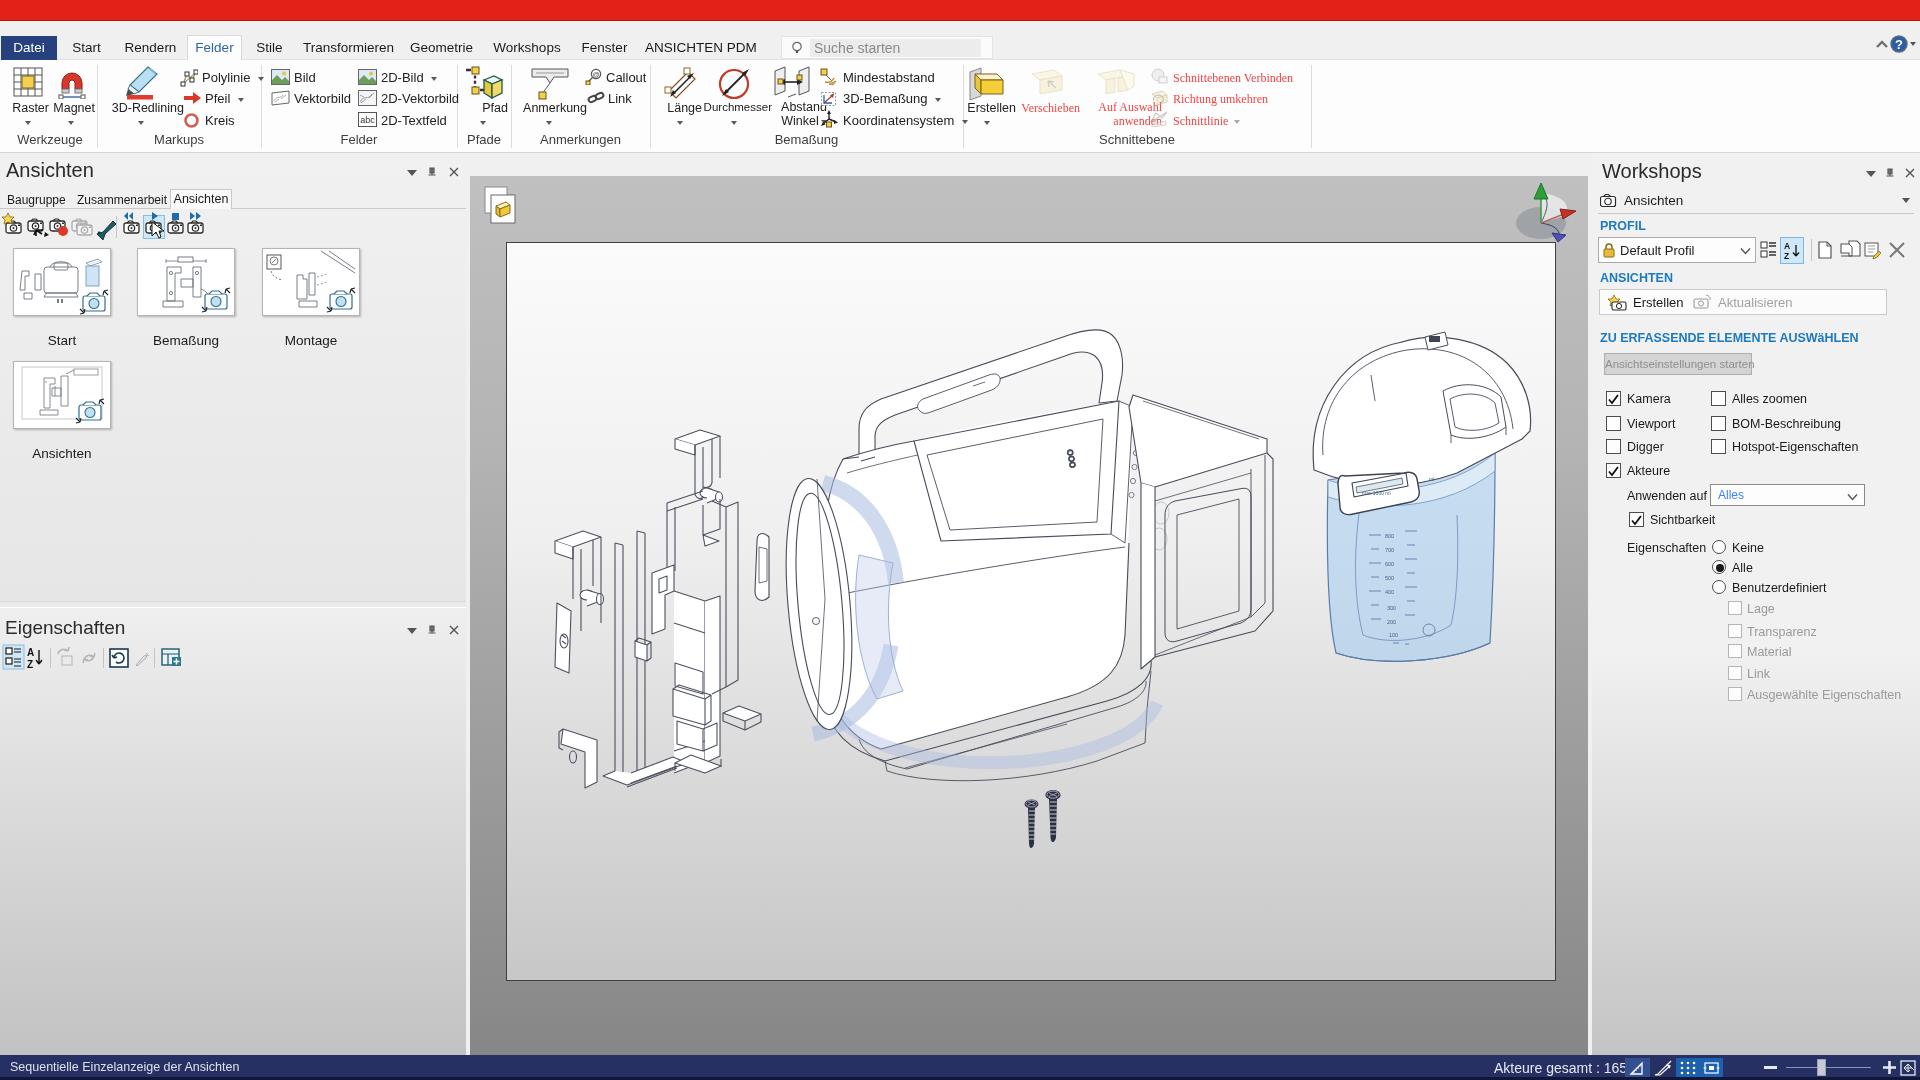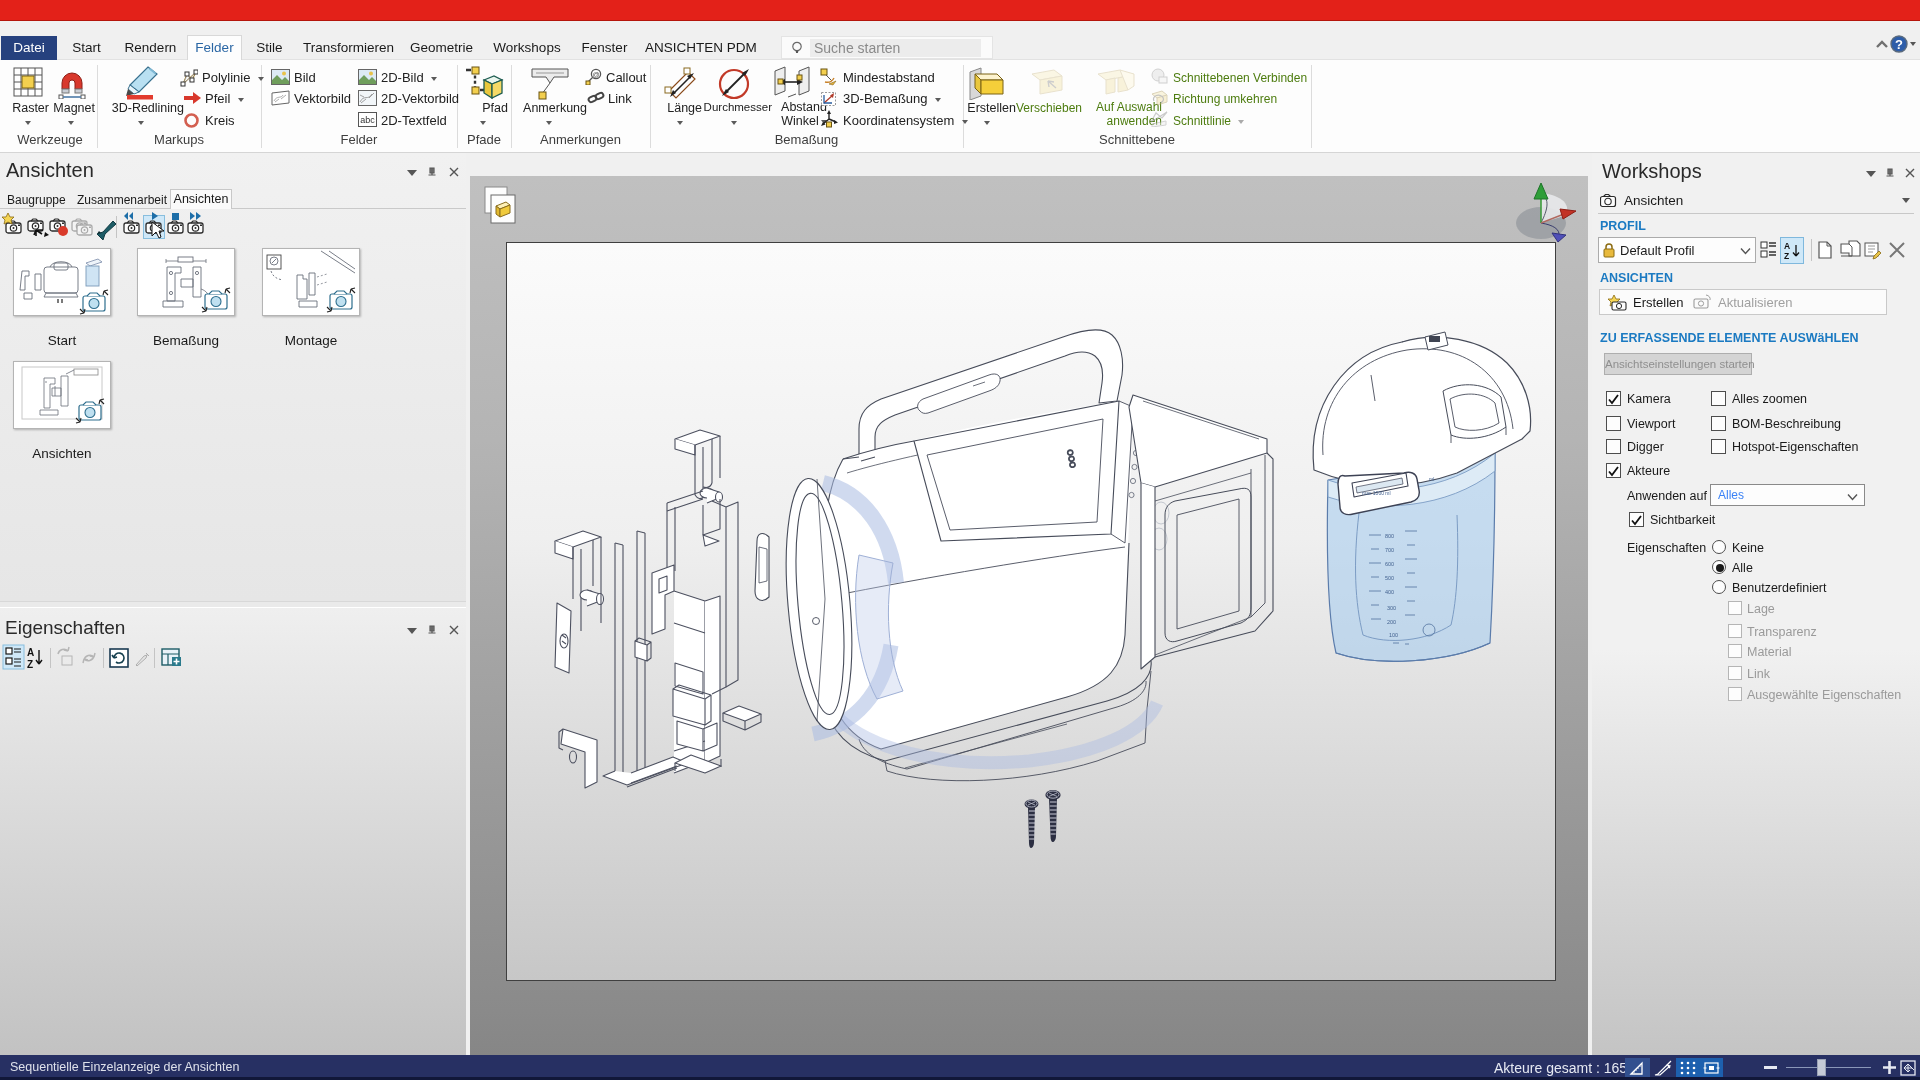--- a/index.html
+++ b/index.html
@@ -9,21 +9,21 @@
 .mtab{position:absolute;top:14px;height:24px;line-height:24px;font-size:13.5px;color:#1a1a1a;text-align:center;white-space:nowrap;}
 #dateibox{position:absolute;left:1px;top:14px;width:56px;height:24px;background:#26417e;color:#fff;font-size:13.5px;line-height:24px;text-align:center;}
 #autortab{position:absolute;left:187px;top:13px;width:55px;height:25px;background:#fdfdfd;border:1px solid #d8d8d8;border-bottom:none;color:#2a66a4;font-size:13.5px;line-height:24px;text-align:center;}
 #searchbox{position:absolute;left:781px;top:14px;width:212px;height:23px;background:#fbfbfb;border:1px solid #e4e4e4;}
 #searchinner{position:absolute;left:28px;top:2px;width:171px;height:18px;background:#ececec;color:#8a8a8a;font-size:14px;line-height:18px;padding-left:4px;}
 #ribbon{left:0;top:60px;width:1920px;height:93px;background:#fdfdfd;border-bottom:1px solid #d5d5d5;}
 .rsep{position:absolute;top:5px;height:83px;width:1px;background:#dcdcdc;}
 .rlabel{position:absolute;top:72px;height:16px;font-size:13px;color:#3e3e3e;text-align:center;}
 .rbig{position:absolute;top:41px;font-size:12.5px;color:#222;text-align:right;white-space:nowrap;}
 .rsmalltxt{position:absolute;font-size:13px;color:#222;height:18px;line-height:18px;white-space:nowrap;}
-.gray .rsmalltxt,.graytxt{color:#4d7c0f;}
+.gray .rsmalltxt,.graytxt{color:#ef4444;font-family:Liberation Serif, serif;}
 .darr{display:inline-block;width:0;height:0;border-left:3.5px solid transparent;border-right:3.5px solid transparent;border-top:4px solid #5a5a5a;vertical-align:middle;}
 .rbigarr{position:absolute;width:0;height:0;border-left:3.5px solid transparent;border-right:3.5px solid transparent;border-top:4px solid #5a5a5a;}
 #workspace{left:0;top:153px;width:1920px;height:902px;background:#f0f0f0;}
 
 #lpanel{position:absolute;left:0;top:0;width:466px;height:448px;background:linear-gradient(#f1f1f1,#e6e6e6);}
 #lsplit{position:absolute;left:0;top:448px;width:466px;height:6px;background:#eaeaea;border-top:1px solid #d8d8d8;}
 #lpanel2{position:absolute;left:0;top:454px;width:466px;height:448px;background:linear-gradient(#efefef,#c2c2c2);border-top:1px solid #ffffff;}
 .ptitle{position:absolute;font-size:20px;color:#2a2a2a;}
 .tabtxt{position:absolute;top:38px;font-size:12px;color:#1a1a1a;}
 #vtab-active{position:absolute;left:170px;top:33px;width:62px;height:22px;background:#fafafa;border:1px solid #c8c8c8;border-bottom:none;color:#1a1a1a;font-size:12.5px;text-align:center;line-height:20px;}

